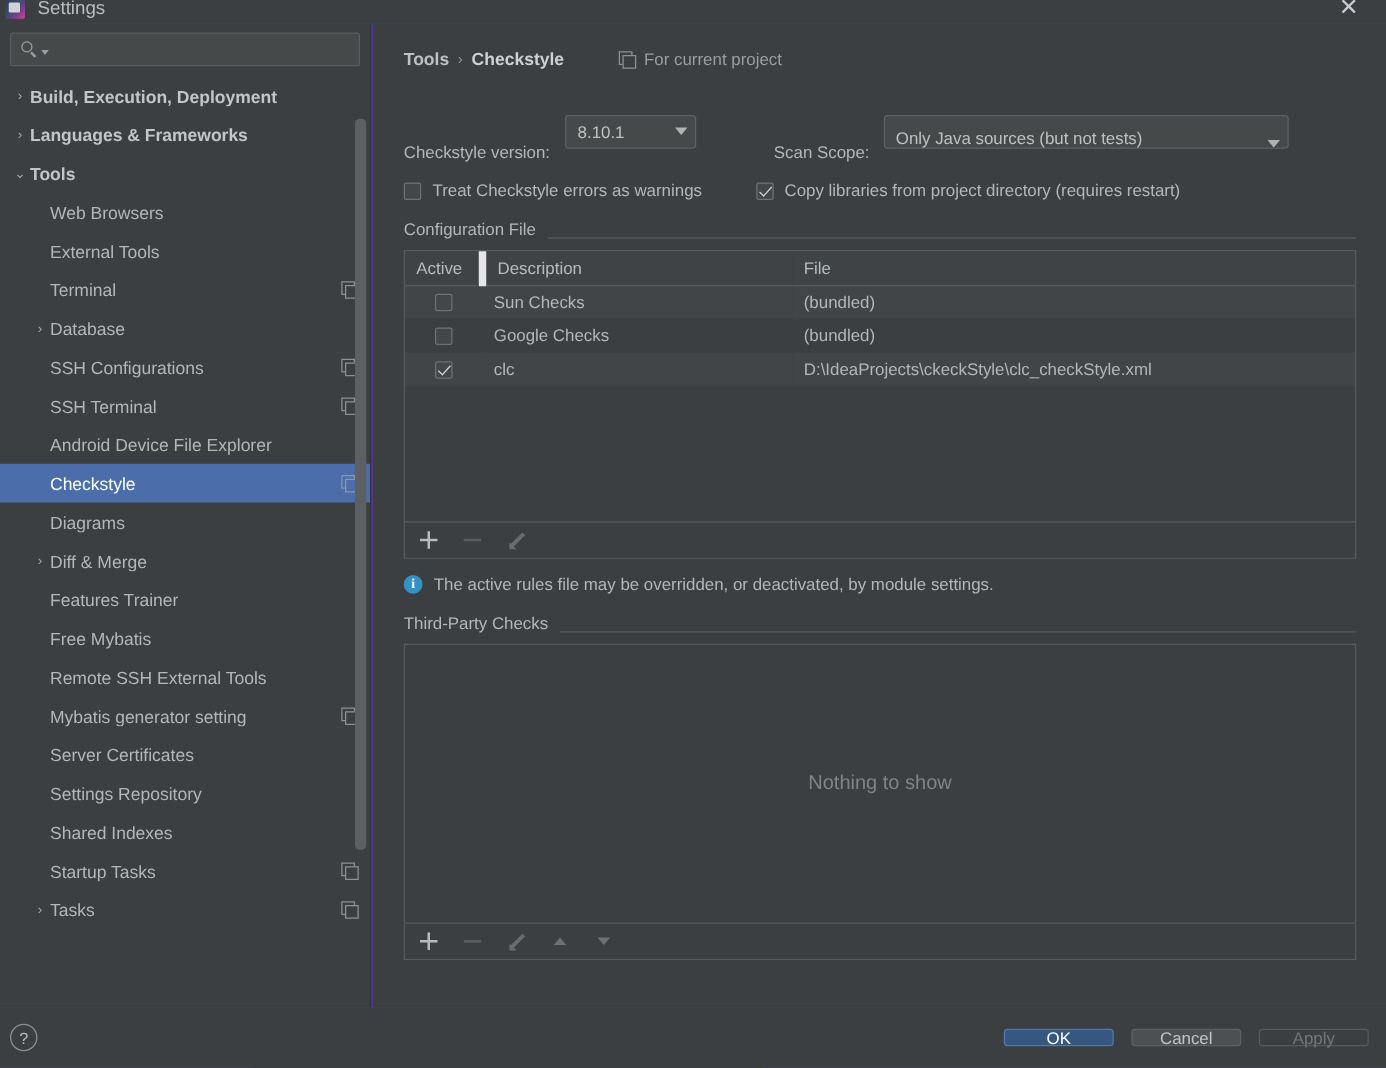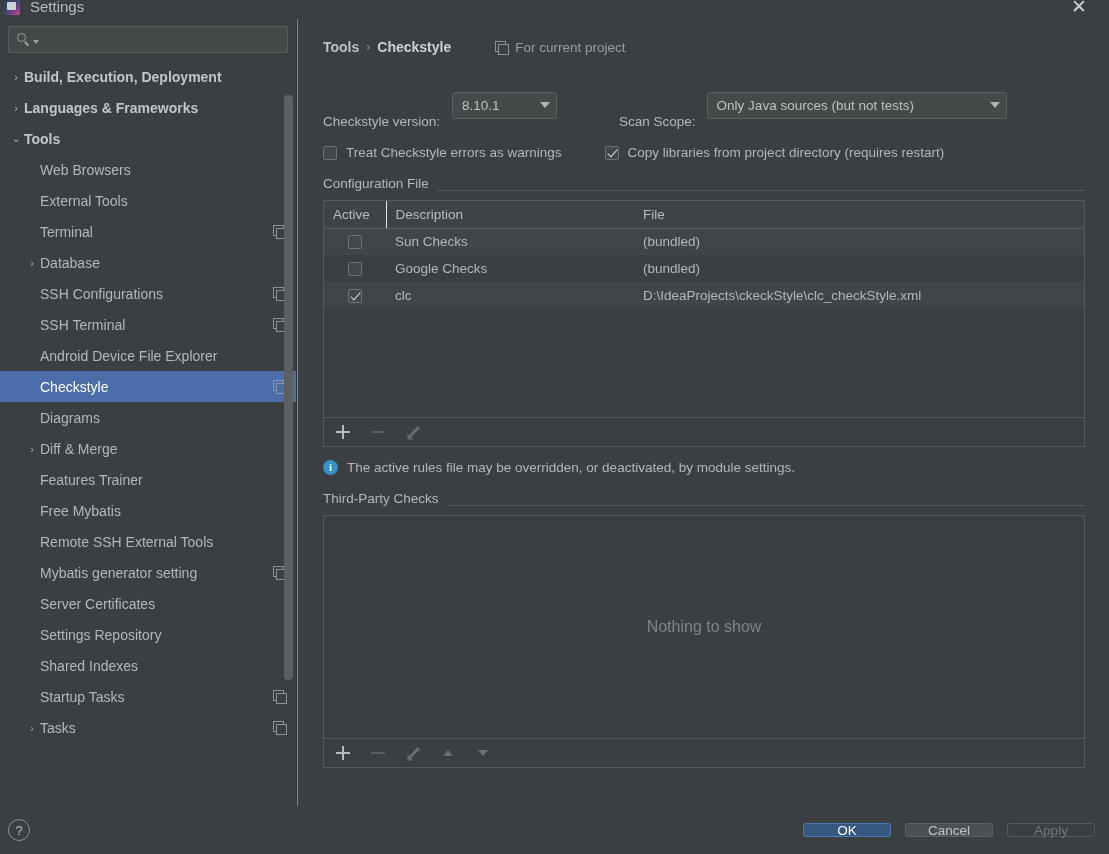--- a/index.html
+++ b/index.html
@@ -4,21 +4,21 @@
 <style>
   * { box-sizing: border-box; margin: 0; padding: 0; }
   html, body {
     width: 1109px; height: 854px;
     background: #3c3f41;
     font-family: "Liberation Sans", "DejaVu Sans", sans-serif;
     font-size: 13px;
     color: #bbbbbb;
     overflow: hidden;
   }
-  #app { position: relative; width: 1109px; height: 854px; background: #14b8a6; }
+  #app { position: relative; width: 1109px; height: 854px; background: #6d28d9; }
 
   
   .titlebar {
     position: absolute; top: 0; left: 0; width: 1109px; height: 19px;
     background: #3c3f41;
     display: flex; align-items: center;
   }
   .title-icon {
     width: 16px; height: 16px; margin-left: 4px; margin-top: -6px;
     background: linear-gradient(135deg,#2b3a55 0%,#3a4a6b 45%,#7a3f8f 70%,#d14b86 100%);
@@ -129,21 +129,21 @@
     display: flex; align-items: center; padding: 0 6px 0 9px;
     color: #bdc1c4; font-size: 13.5px; cursor: default;
   }
   .combo .val { flex: 1; white-space: nowrap; }
   .combo .tri {
     width: 0; height: 0; margin-left: 12px; flex: none;
     border-left: 5px solid transparent; border-right: 5px solid transparent;
     border-top: 6px solid #aeb2b5;
   }
   #combo-version { width: 105px; margin-left: 12px; }
-  #combo-scope { width: 300px; margin-left: 11px; }
+  #combo-scope { width: 324px; margin-left: 11px; align-items: flex-end; }
   .label-scan { margin-left: 62px; }
 
   .row-checks { margin-top: 16px; }
   .checkbox {
     width: 14px; height: 14px; border: 1px solid #6e7276; background: #43474a;
     border-radius: 2px; position: relative; flex: none; cursor: pointer;
   }
   .checkbox.checked::after {
     content: ""; position: absolute; left: 4px; top: 0px; width: 4px; height: 9px;
     border: solid #d3d7da; border-width: 0 1.8px 1.8px 0; transform: rotate(42deg);
@@ -160,21 +160,21 @@
   
   .table-frame {
     margin-top: 9px; border: 1px solid #555a5d; background: #3c3f41;
   }
   .tbl { width: 100%; border-collapse: collapse; table-layout: fixed; }
   .tbl thead th {
     background: #3f4345; border-bottom: 1px solid #555a5d;
     font-weight: normal; color: #b8bcbf; font-size: 13.5px;
     text-align: left; height: 27px; padding: 0 9px;
   }
-  .tbl thead th.c-active { width: 62px; border-right: 1px solid #e5e5e5; text-align: left; }
+  .tbl thead th.c-active { width: 62px; border-right: 6px solid #e5e5e5; text-align: left; }
   .tbl thead th.c-desc { width: 248px; margin-top: 24px; }
   .tbl tbody td { height: 27px; padding: 0 9px; font-size: 13.5px; color: #b4b7ba; }
   .tbl tbody tr.odd td { background: #414548; }
   .tbl tbody tr.even td { background: #3c3f41; }
   .tbl tbody td.c-active { text-align: center; padding: 0; }
   .tbl tbody td.c-active .checkbox { display: inline-block; vertical-align: middle; }
   .tbl-body-fill { height: 108px; background: #3c3f41; }
 
   .toolbar {
     height: 29px; border-top: 1px solid #555a5d;

